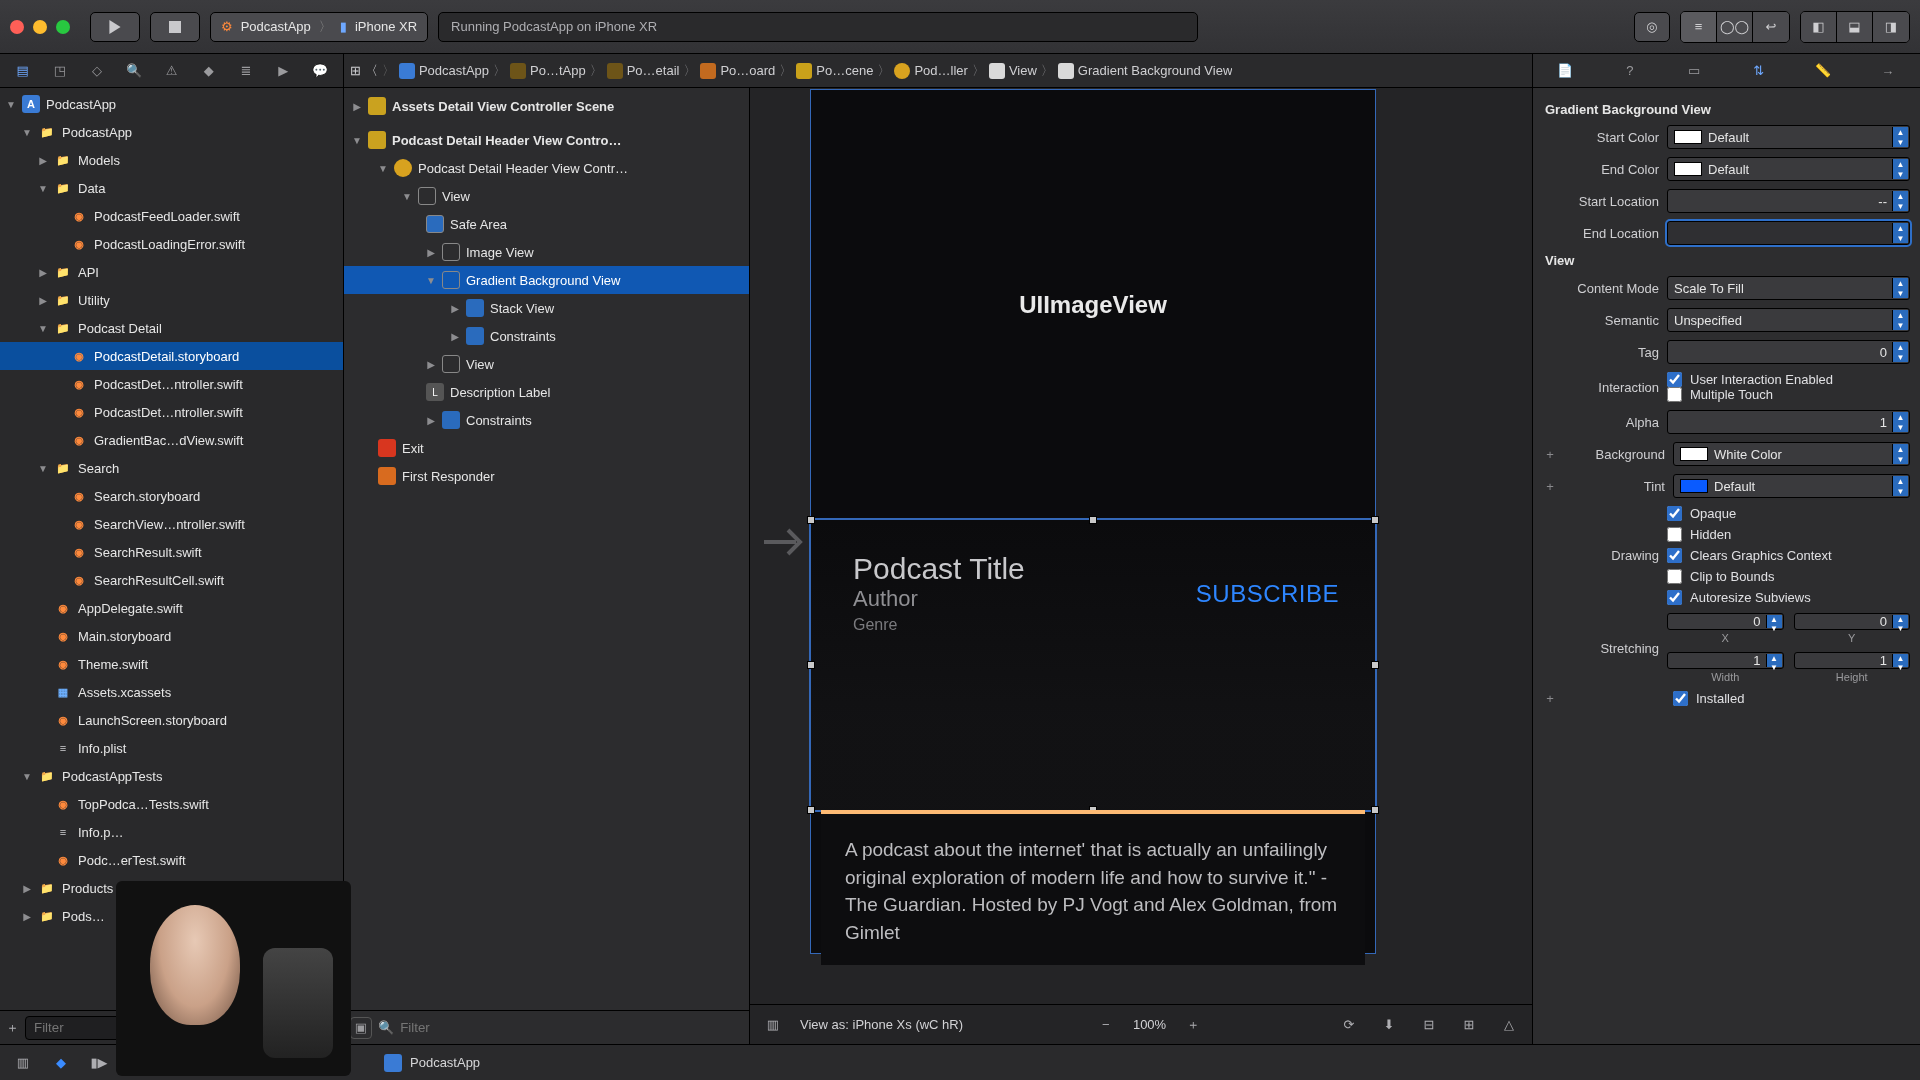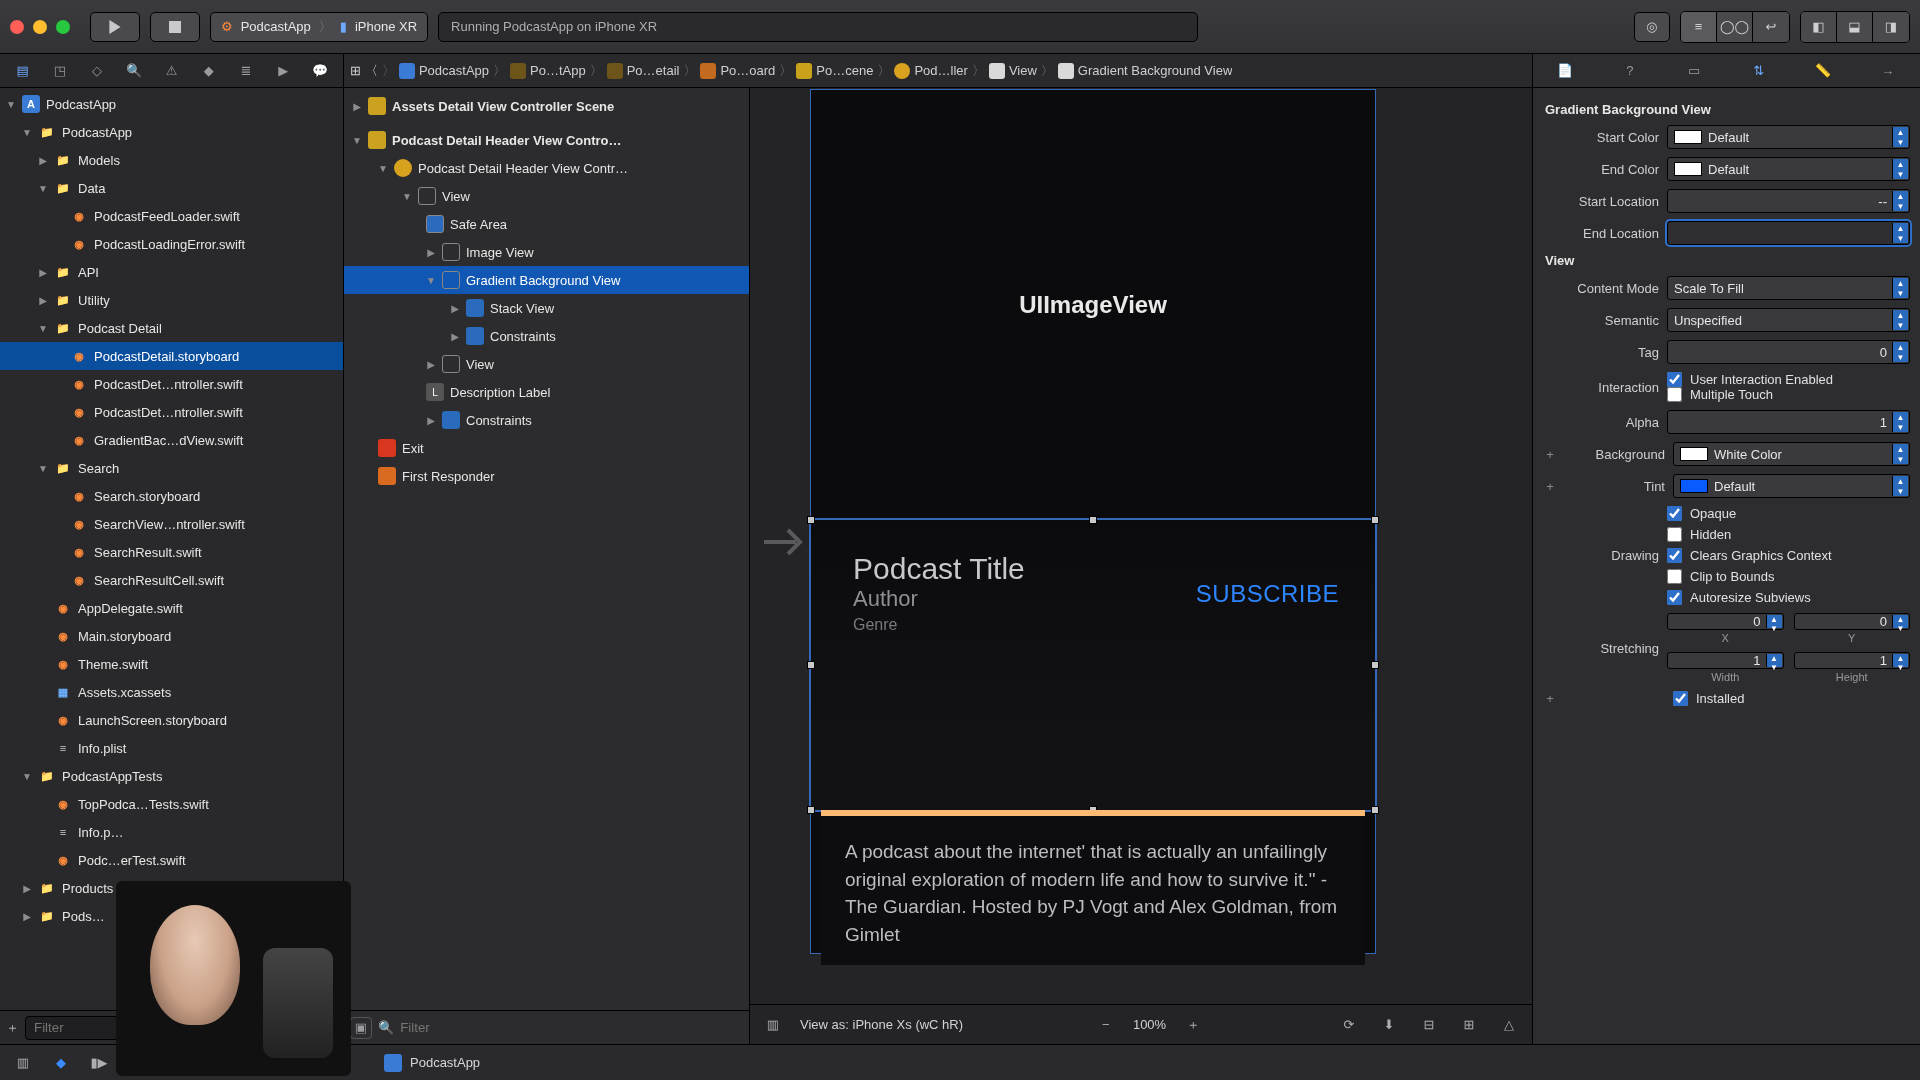--- a/index.html
+++ b/index.html
@@ -98,21 +98,21 @@
 .device{position:absolute;left:60px;top:1px;width:566px;height:865px;background:#0b0b0d;border:1px solid #3468b8}
 .device .img-area{height:430px;display:flex;align-items:center;justify-content:center;color:#e9e9e9;font-size:24px;font-weight:600}
 .device .grad-area{position:absolute;left:0;top:430px;width:100%;height:290px;background:linear-gradient(rgba(30,30,32,0) 0%, rgba(18,18,20,.95) 70%)}
 .device .grad-area.selected{outline:2px solid #3468b8}
 .sel-handle{position:absolute;width:8px;height:8px;background:#c9c9c9;border:1px solid #000}
 .info-block{position:absolute;left:42px;top:32px}
 .info-block .pt{font-size:30px;color:#c8c8cb;font-weight:500}
 .info-block .pa{font-size:22px;color:#8f8f93;}
 .info-block .pg{font-size:16px;color:#7a7a7e;margin-top:4px}
 .subscribe{position:absolute;right:36px;top:60px;color:#2e86ff;font-size:24px;font-weight:500;letter-spacing:.5px}
-.desc{position:absolute;left:10px;top:720px;right:10px;height:155px;background:#0d0d0f;border-top:6px solid #fdba74;padding:22px 24px;color:#bdbdc0;font-size:19px;line-height:1.45}
+.desc{position:absolute;left:10px;top:720px;right:10px;height:155px;background:#0d0d0f;border-top:4px solid #fdba74;padding:22px 24px;color:#bdbdc0;font-size:19px;line-height:1.45}
 
 #canvas-bar{height:40px;border-top:1px solid #000;display:flex;align-items:center;padding:0 10px;gap:14px;color:#d2d2d5}
 #canvas-bar .grow{flex:1}
 #canvas-bar .zb{width:26px;height:26px;display:flex;align-items:center;justify-content:center;color:#aeaeb2}
 
 
 #inspector{width:388px;background:#2d2d2f;border-left:1px solid #000;display:flex;flex-direction:column}
 #insp-tabs{height:34px;border-bottom:1px solid #000;display:flex;align-items:center;justify-content:space-around}
 #insp-tabs .it{width:28px;height:28px;display:flex;align-items:center;justify-content:center;color:#9b9b9e}
 #insp-tabs .it.active{color:#6ea8ff}

